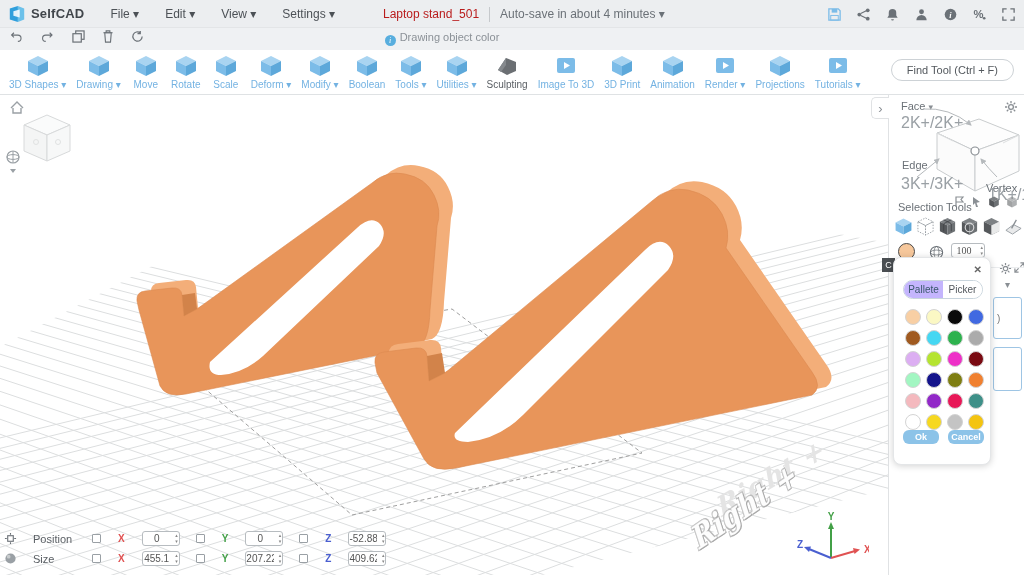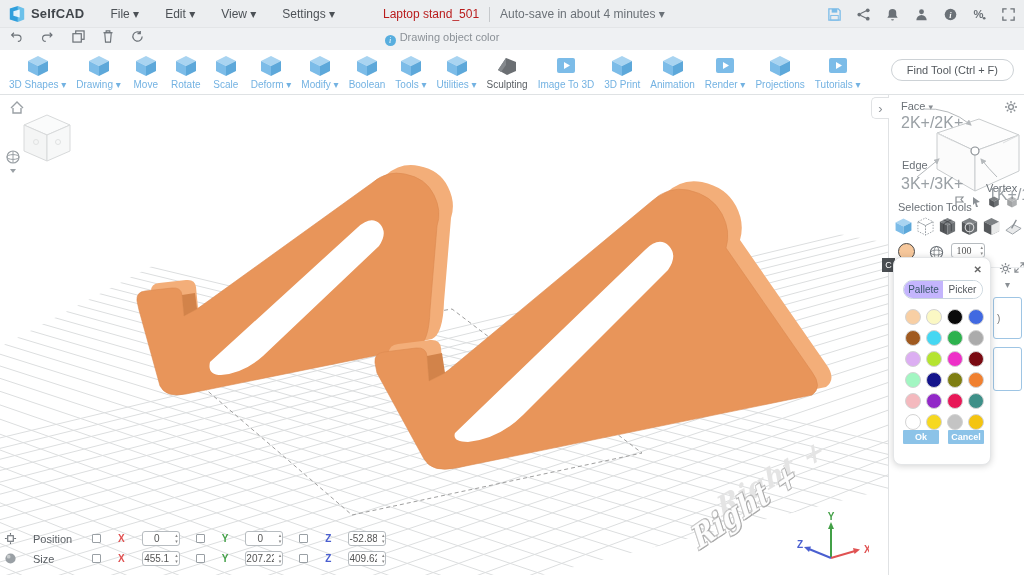--- a/index.html
+++ b/index.html
@@ -73,21 +73,21 @@
 
   
   #color-popup{position:absolute;left:893px;top:257px;width:98px;height:208px;background:#fff;border:1px solid #e4e6e8;border-radius:8px;box-shadow:0 1px 7px rgba(0,0,0,.18);z-index:7}
   .pop-close{position:absolute;right:8px;top:6px;font-size:10px;font-weight:bold;color:#666;cursor:pointer}
   .pop-tabs{position:absolute;left:9px;top:22px;width:80px;height:19px;border:1px solid #c9d5dd;border-radius:11px;display:flex;overflow:hidden;font-size:10px;cursor:pointer}
   .tab-pal{flex:1;background:#c4b5fd;color:#39576b;display:flex;align-items:center;justify-content:center}
   .tab-pick{flex:1;background:#fff;color:#53585d;display:flex;align-items:center;justify-content:center}
   .sw-grid{position:absolute;left:11px;top:51px;display:grid;grid-template-columns:repeat(4,16px);gap:5px 5px}
   .sw{width:16px;height:16px;border-radius:50%;border:1px solid #d4d4d4;cursor:pointer}
   .pop-btns{position:absolute;left:9px;top:172px;display:flex;gap:9px}
-  .pbtn{width:36px;height:14px;background:#8cc3e8;border-radius:1px;color:#fff;font-size:9px;font-weight:bold;display:flex;align-items:center;justify-content:center;cursor:pointer}
+  .pbtn{width:36px;height:14px;background:#8cc3e8;border-radius:6px;color:#fff;font-size:9px;font-weight:bold;display:flex;align-items:center;justify-content:center;cursor:pointer}
   .c-tab{position:absolute;left:882px;top:258px;width:13px;height:14px;background:#4a4e52;color:#fff;font-size:9px;display:flex;align-items:center;justify-content:center;z-index:6;cursor:pointer}
 </style>
 </head>
 <body>
 
 <svg width="0" height="0" style="position:absolute">
   <defs>
     <symbol id="sym-cube" viewBox="0 0 24 22">
       <polygon points="12,1 22,6 12,11 2,6" fill="#a9d4f1"></polygon>
       <polygon points="2,6 12,11 12,21 2,16" fill="#7cbce8"></polygon>

